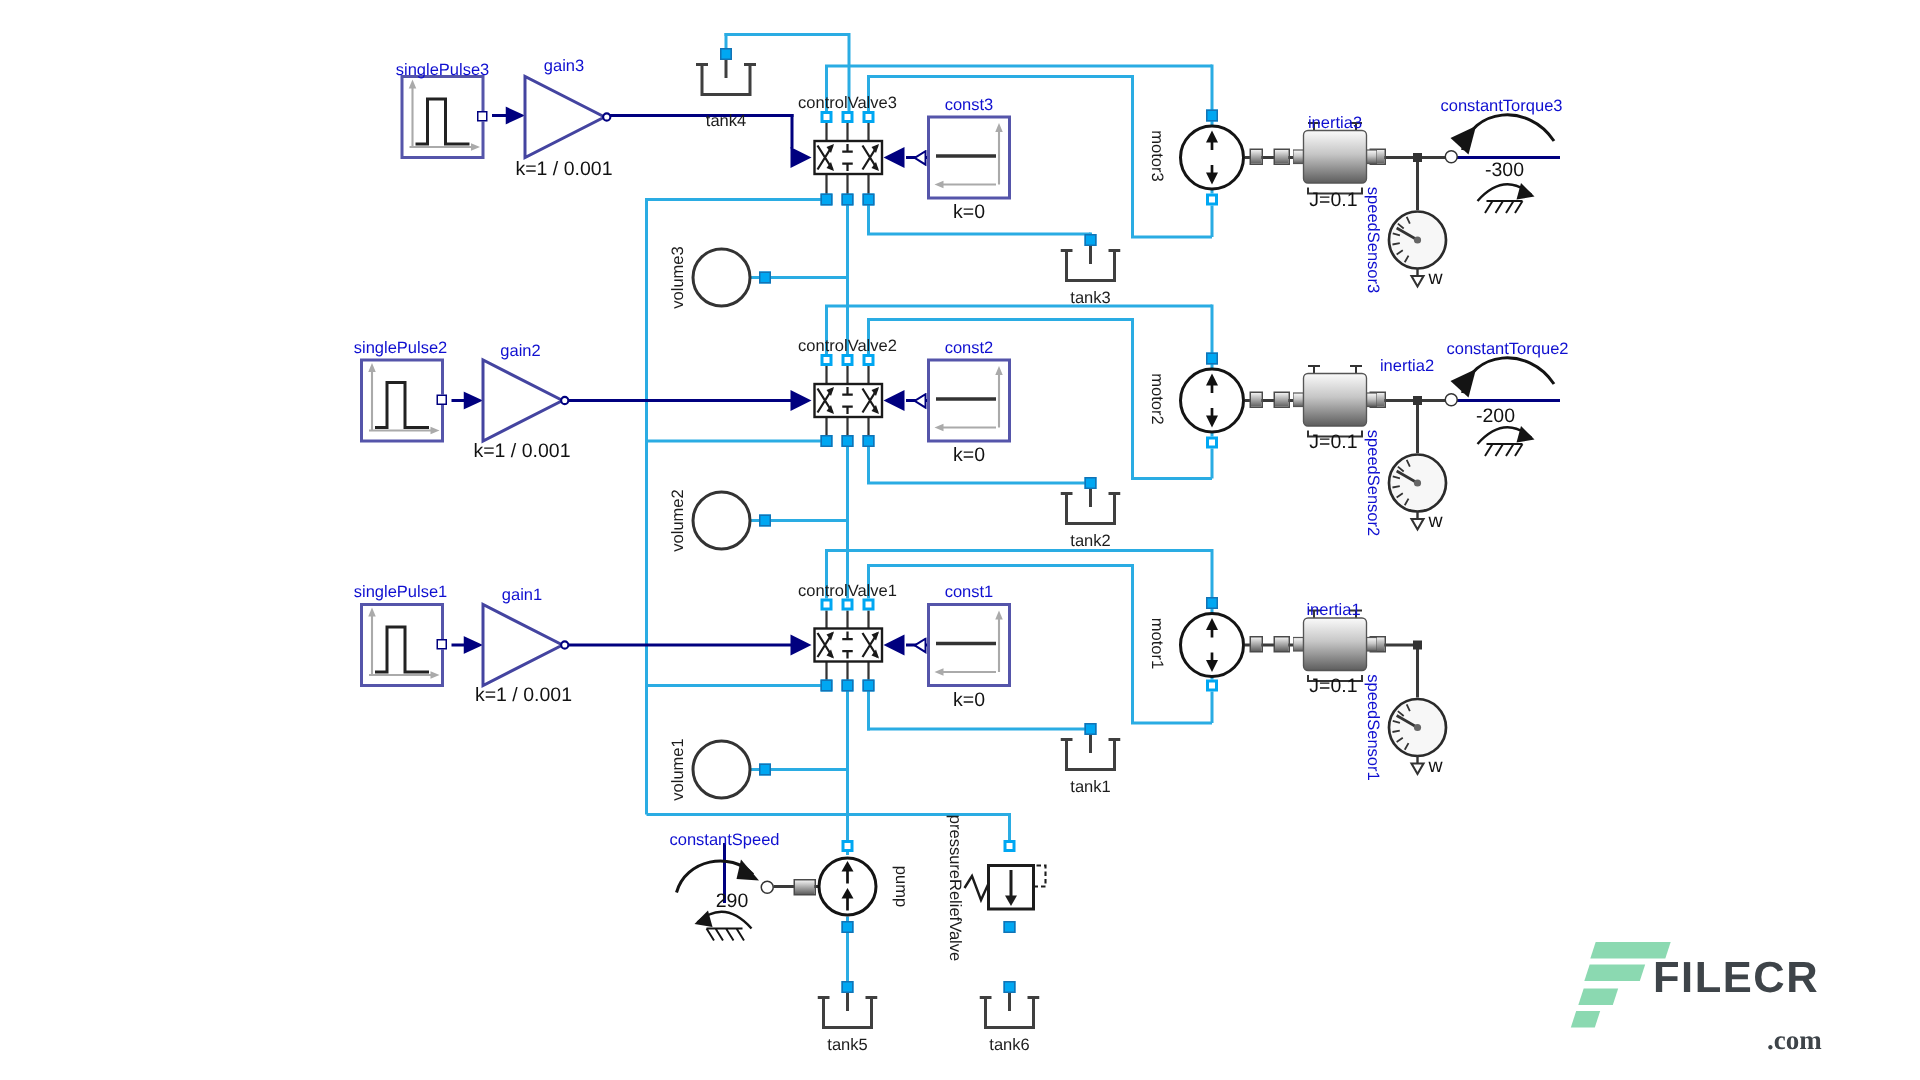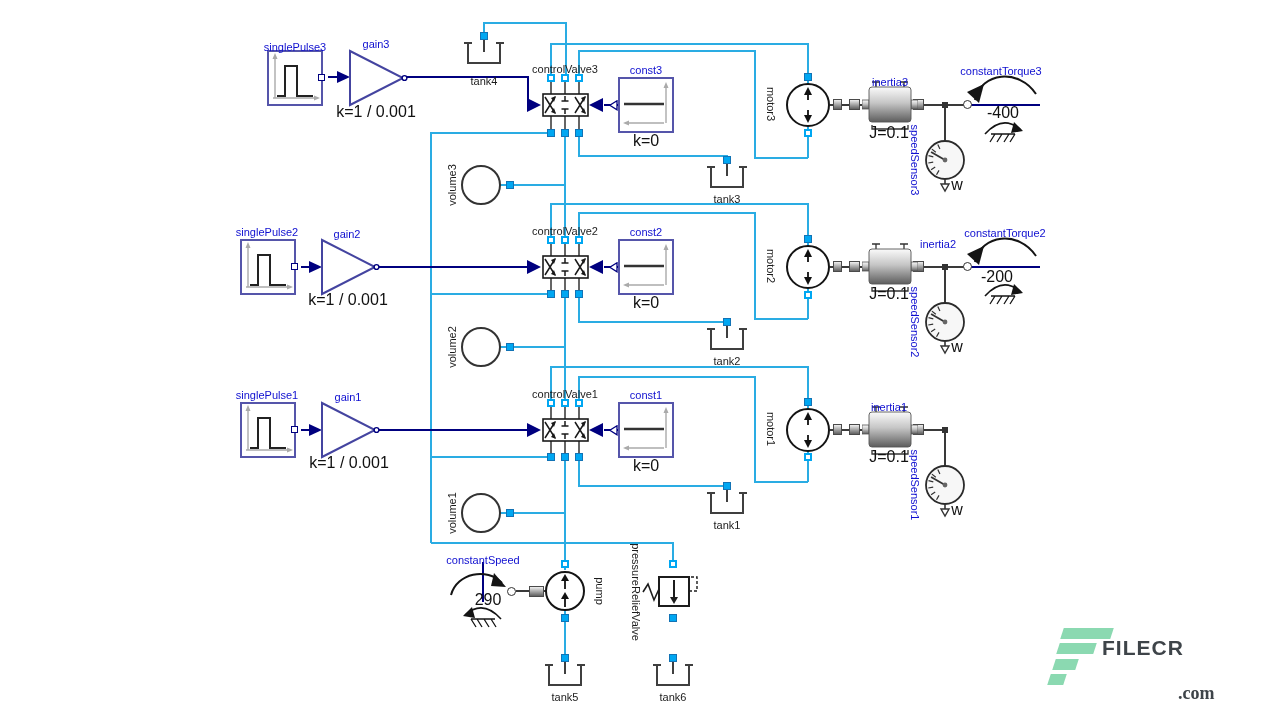--- a/index.html
+++ b/index.html
@@ -23,21 +23,21 @@
   
   .box{position:absolute;background:#fff;border:2px solid #5555aa;}
   .circ{position:absolute;border-radius:50%;background:#fff;}
   .mcirc{border:2px solid #141414;}
   .vcirc{border:2px solid #333;}
   .cmp{position:absolute;}
   
   .L,.LD,.P{position:absolute;white-space:nowrap;transform:translate(-50%,-50%);font-size:11px;}
   .L{color:#0f0fd0;}
   .LD{color:#1c1c1c;}
-  .P{color:#111;font-size:16px;}
+  .P{color:#111;font-size:13px;}
   .V{transform:translate(-50%,-50%) rotate(90deg);}
   .VU{transform:translate(-50%,-50%) rotate(-90deg);}
   
   .fbar{position:absolute;background:#8bd9b1;transform:skewX(-18deg);}
   .logoTxt{position:absolute;font-weight:bold;color:#3e4449;}
 </style>
 </head>
 <body>
 
 <div class="stage">
@@ -464,21 +464,21 @@
   <div class="P" style="left:646px;top:141px">k=0</div>
   <div class="LD" style="left:484px;top:81px">tank4</div>
   <div class="LD VU" style="left:452px;top:185px">volume3</div>
   <div class="LD V" style="left:771px;top:104px">motor3</div>
   <div class="LD" style="left:727px;top:199px">tank3</div>
   <div class="L" style="left:890px;top:82px">inertia3</div>
   <div class="P" style="left:889px;top:133px">J=0.1</div>
   <div class="L V" style="left:915px;top:160px">speedSensor3</div>
   <div class="P" style="left:957px;top:185px">w</div>
   <div class="L" style="left:1001px;top:71px">constantTorque3</div>
-  <div class="P" style="left:1003px;top:113px">-400</div>
+  <div class="P" style="left:1003px;top:113px">-300</div>
 
   <div class="L" style="left:267px;top:232px">singlePulse2</div>
   <div class="L" style="left:347px;top:234px">gain2</div>
   <div class="P" style="left:348px;top:300px">k=1 / 0.001</div>
   <div class="LD" style="left:565px;top:231px">controlValve2</div>
   <div class="L" style="left:646px;top:232px">const2</div>
   <div class="P" style="left:646px;top:303px">k=0</div>
   <div class="LD VU" style="left:452px;top:347px">volume2</div>
   <div class="LD V" style="left:771px;top:266px">motor2</div>
   <div class="LD" style="left:727px;top:361px">tank2</div>
@@ -508,17 +508,17 @@
   <div class="LD V" style="left:600px;top:591px">pump</div>
   <div class="LD V" style="left:636px;top:592px">pressureReliefValve</div>
   <div class="LD" style="left:565px;top:697px">tank5</div>
   <div class="LD" style="left:673px;top:697px">tank6</div>
 
   <div>
     <div class="fbar" style="left:1062px;top:628px;width:50px;height:11px"></div>
     <div class="fbar" style="left:1058px;top:643px;width:37px;height:11px"></div>
     <div class="fbar" style="left:1054px;top:659px;width:23px;height:11px"></div>
     <div class="fbar" style="left:1049px;top:674px;width:16px;height:11px"></div>
-    <div class="logoTxt" style="left:1102px;top:636px;font-size:21px;letter-spacing:1px;">FILECR</div>
+    <div class="logoTxt" style="left:1102px;top:636px;font-size:29px;letter-spacing:1px;">FILECR</div>
     <div class="logoTxt" style="left:1178px;top:683px;font-size:18px;font-family:Liberation Serif, serif;">.com</div>
   </div>
 
 </div>
 
 </body></html>

